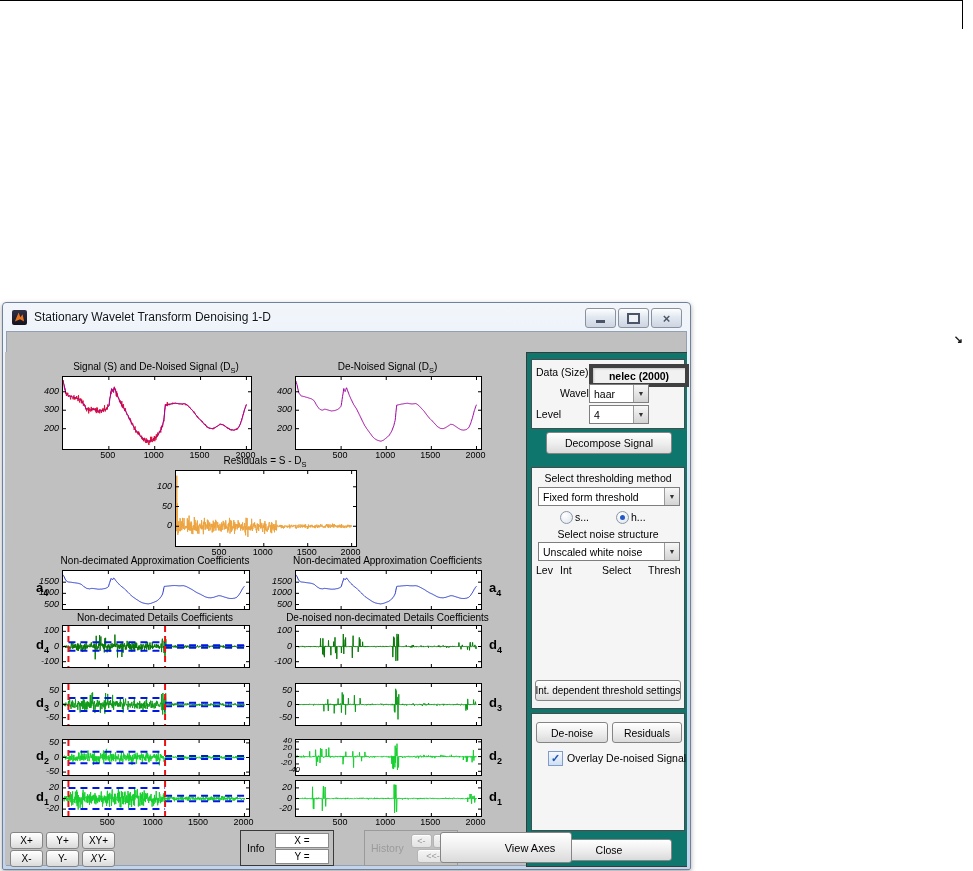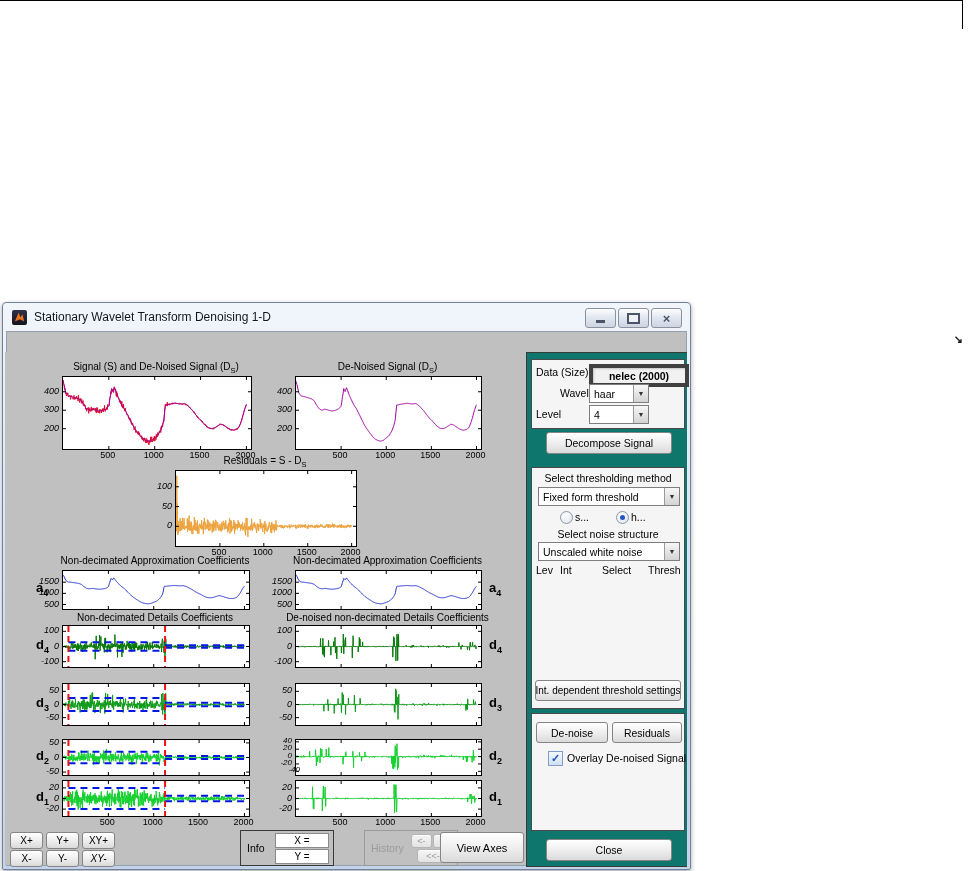--- a/index.html
+++ b/index.html
@@ -534,14 +534,14 @@
     <div class="field" style="left:34px;top:18px;width:52px;height:13px;">Y =</div>
   </div>
 
   <div class="tb-box abs" style="left:340px;top:830px;width:92px;height:34px;border-color:#9a9a9a;margin-left:24px;">
     <span class="tb-lbl dis" style="left:6px;top:11px;">History</span>
     <div class="btn disb" style="left:46px;top:3px;width:19px;height:12px;font-size:9px;">&lt;-</div>
     <div class="btn disb" style="left:68px;top:3px;width:19px;height:12px;font-size:9px;">-&gt;</div>
     <div class="btn disb" style="left:52px;top:18px;width:30px;height:12px;font-size:9px;">&lt;&lt;-</div>
   </div>
 
-  <div class="btn abs" style="left:440px;top:832px;width:82px;height:29px;font-size:11px;">View Axes</div>
+  <div class="btn abs" style="left:440px;top:832px;width:82px;height:29px;font-size:11px;padding-left:48px;">View Axes</div>
 </div>
 
 </body></html>

